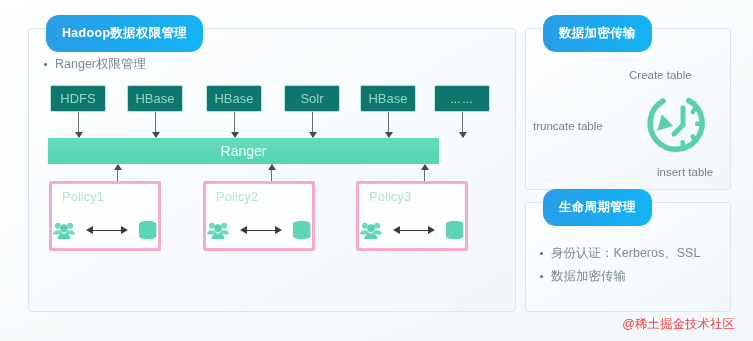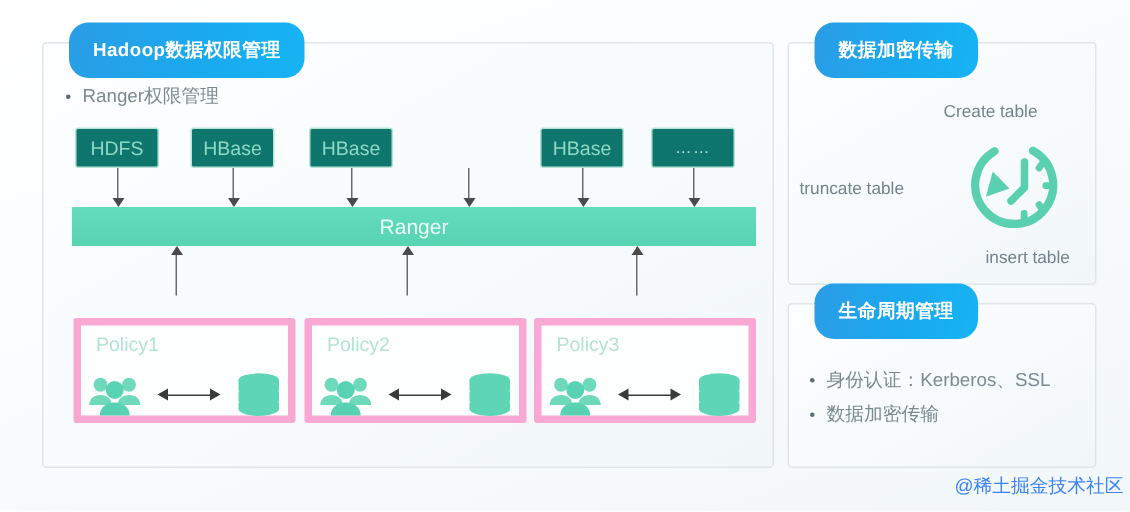--- a/index.html
+++ b/index.html
@@ -91,21 +91,21 @@
     font-size: 13px;
     box-sizing: border-box;
   }
   .comp-box.dots { color: #bfe6da; font-size: 11px; letter-spacing: 1px; }
 
   
   #ranger-bar {
     position: absolute;
     left: 48px;
     top: 138px;
-    width: 456px;
+    width: 391px;
     height: 26px;
     background: linear-gradient(180deg, #63dcbc 0%, #57d4b2 100%);
     display: flex;
     align-items: center;
     justify-content: center;
     color: #ecfffa;
     font-size: 14px;
     box-sizing: border-box;
   }
 
@@ -132,24 +132,24 @@
     border-left: 4px solid transparent;
     border-right: 4px solid transparent;
     border-bottom: 6px solid #4a4a4a;
   }
   .down-arrow { top: 112px; height: 25px; }
   .up-arrow   { top: 165px; height: 32px; }
 
   
   .policy-box {
     position: absolute;
-    top: 212px;
-    width: 148px;
+    top: 181px;
+    width: 112px;
     height: 70px;
-    border: 5px solid #f9a8d4;
+    border: 3px solid #f9a8d4;
     border-radius: 2px;
     background: #fdffff;
     box-sizing: border-box;
   }
   .policy-label {
     position: absolute;
     left: 10px;
     top: 5px;
     color: #b3e3d4;
     font-size: 13px;
@@ -197,23 +197,23 @@
     white-space: nowrap;
   }
   #label-create   { left: 629px; top: 69px; }
   #label-truncate { left: 533px; top: 120px; }
   #label-insert   { left: 641px; top: 166px; padding-left: 16px; }
   #clock-icon     { position: absolute; left: 647px; top: 88px; }
 
   
   #watermark {
     position: absolute;
-    right: 4px;
+    right: 18px;
     bottom: 8px;
-    color: #3b82f6;
+    color: #ef4444;
     font-size: 12.5px;
     white-space: nowrap;
   }
 </style>
 </head>
 <body>
 
 <div class="stage">
 
   <div class="panel" id="panel-hadoop"></div>
@@ -221,20 +221,21 @@
   <div class="badge" id="badge-hadoop">Hadoop数据权限管理</div>
 
   <div class="bullet" id="bullet-ranger">
     <span class="dot"></span>
     <span>Ranger权限管理</span>
   </div>
 
   <div class="comp-box" style="left:50px">HDFS</div>
   <div class="comp-box" style="left:127px">HBase</div>
   <div class="comp-box" style="left:206px">HBase</div>
+  <div class="comp-box" style="left:284px">Solr</div>
   <div class="comp-box" style="left:360px">HBase</div>
   <div class="comp-box dots" style="left:434px">……</div>
 
   <div class="down-arrow" style="left:78px"></div>
   <div class="down-arrow" style="left:155px"></div>
   <div class="down-arrow" style="left:234px"></div>
   <div class="down-arrow" style="left:312px"></div>
   <div class="down-arrow" style="left:388px"></div>
   <div class="down-arrow" style="left:462px"></div>
 

